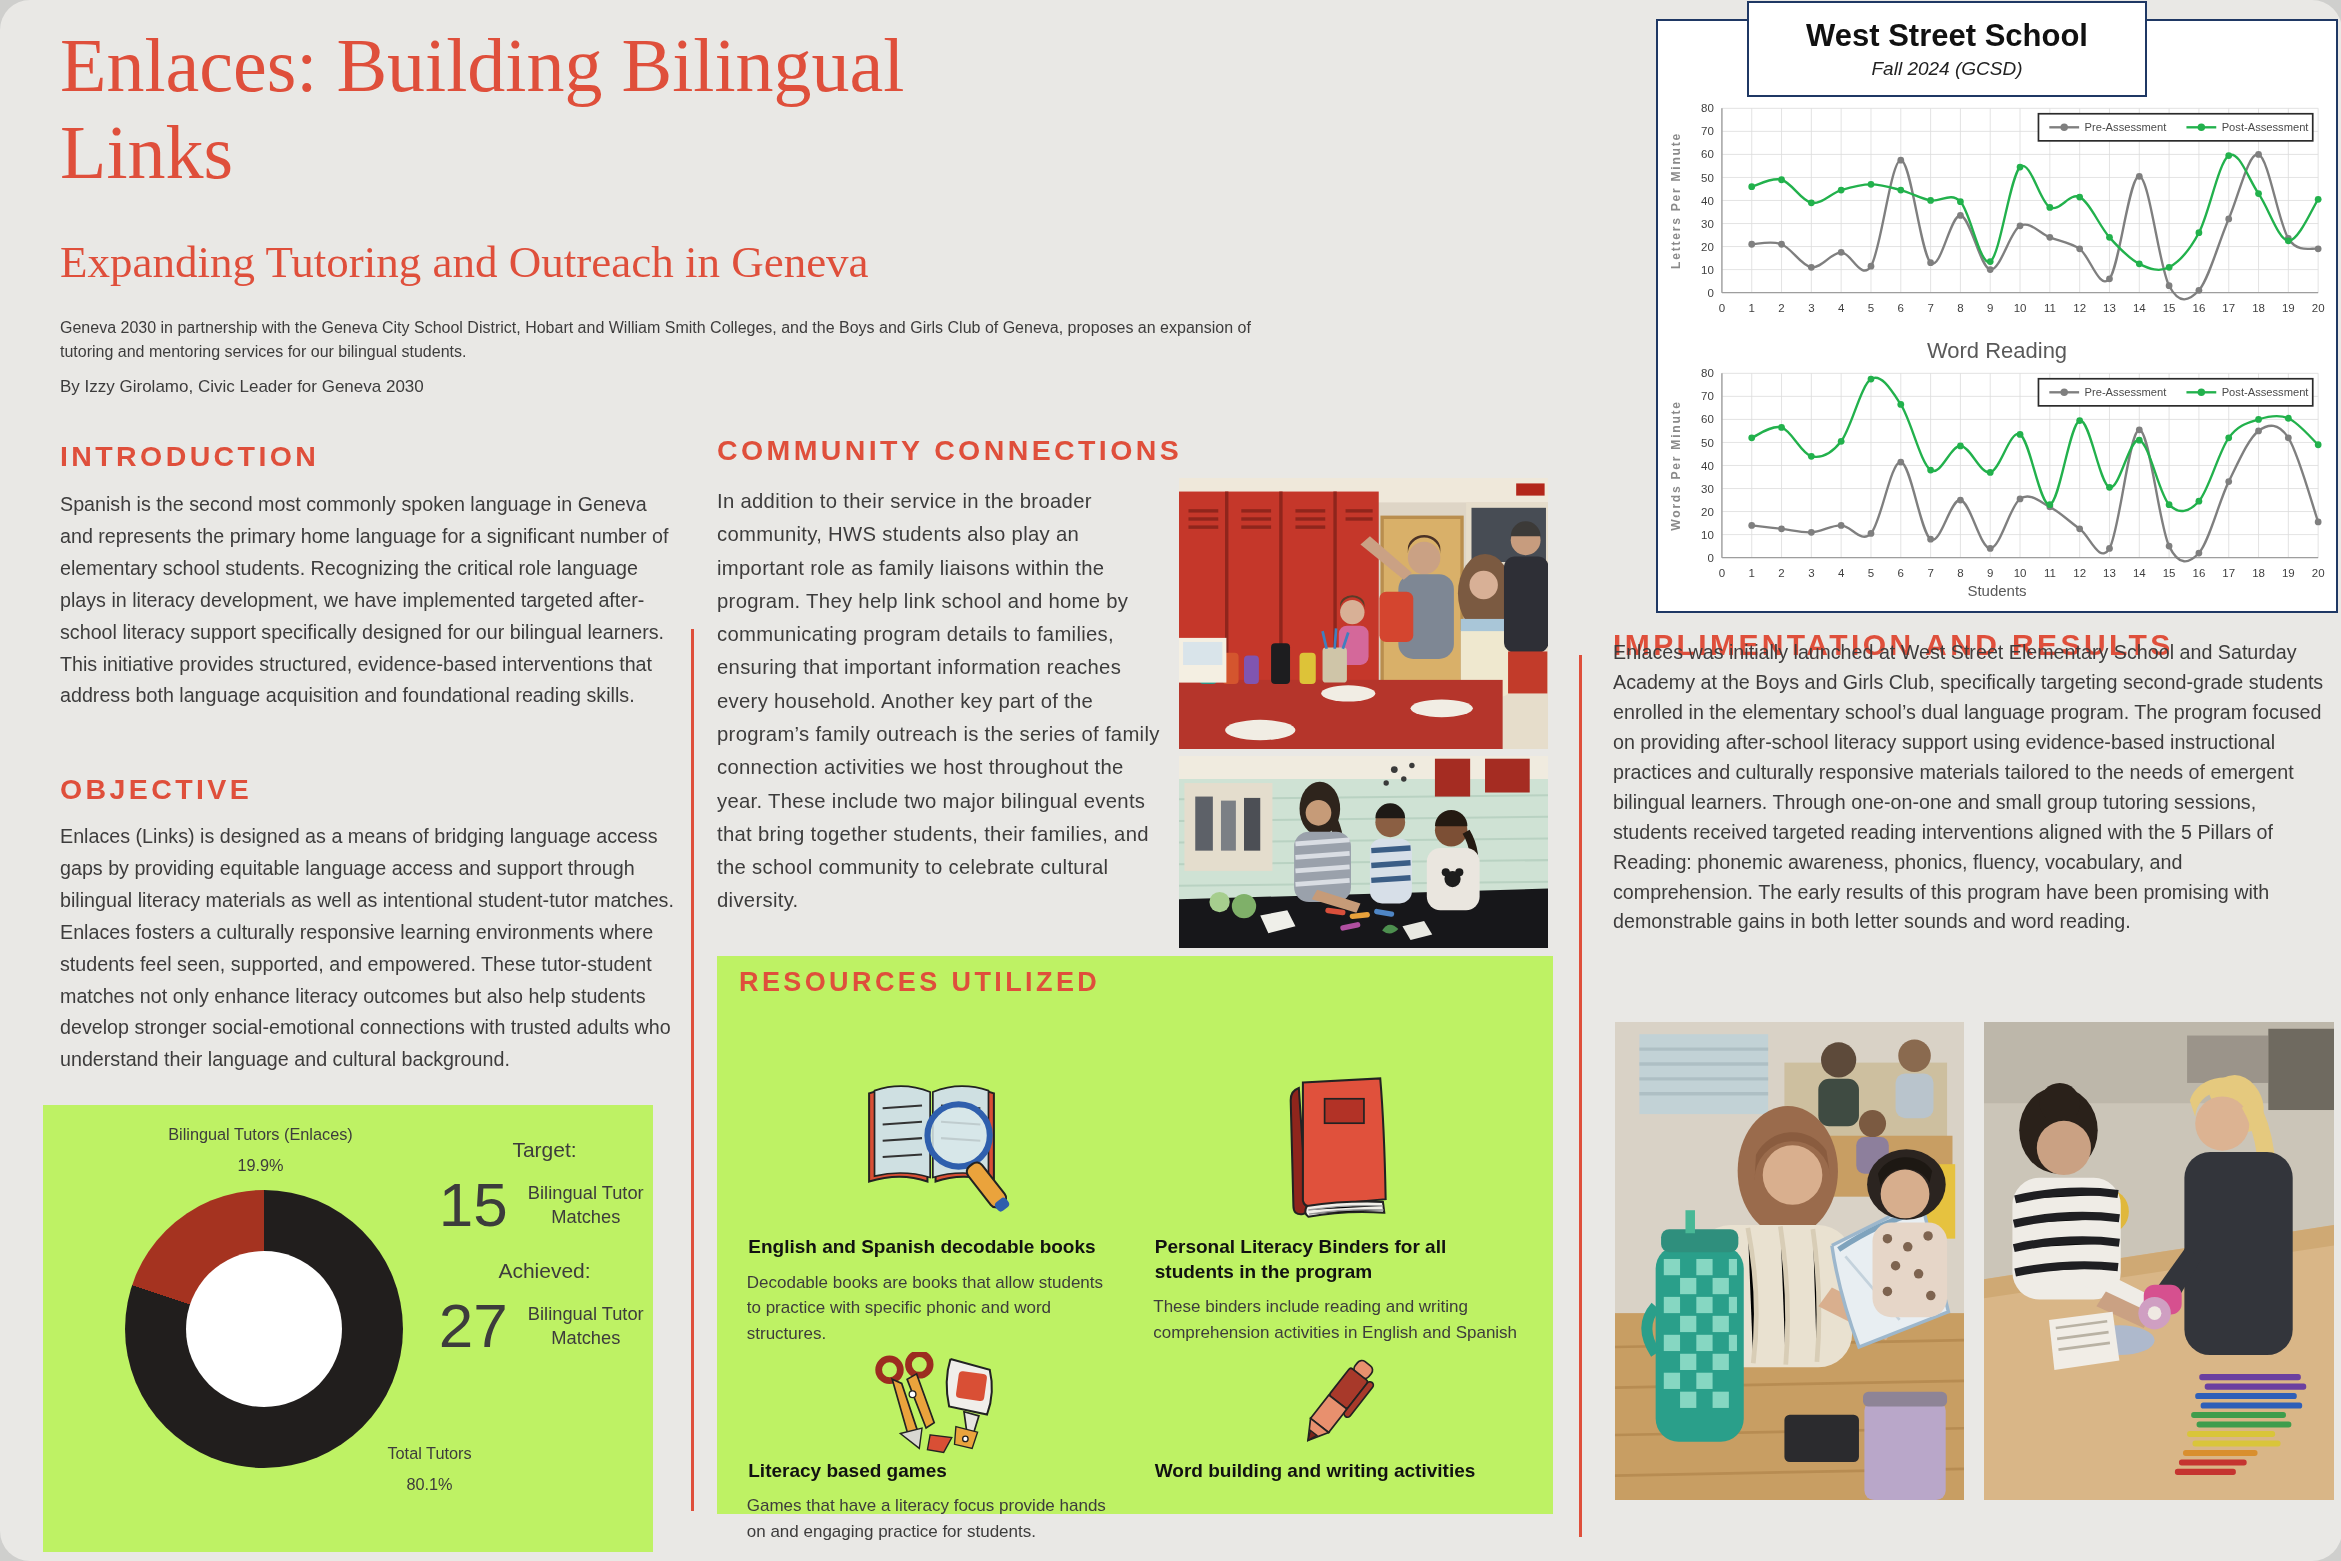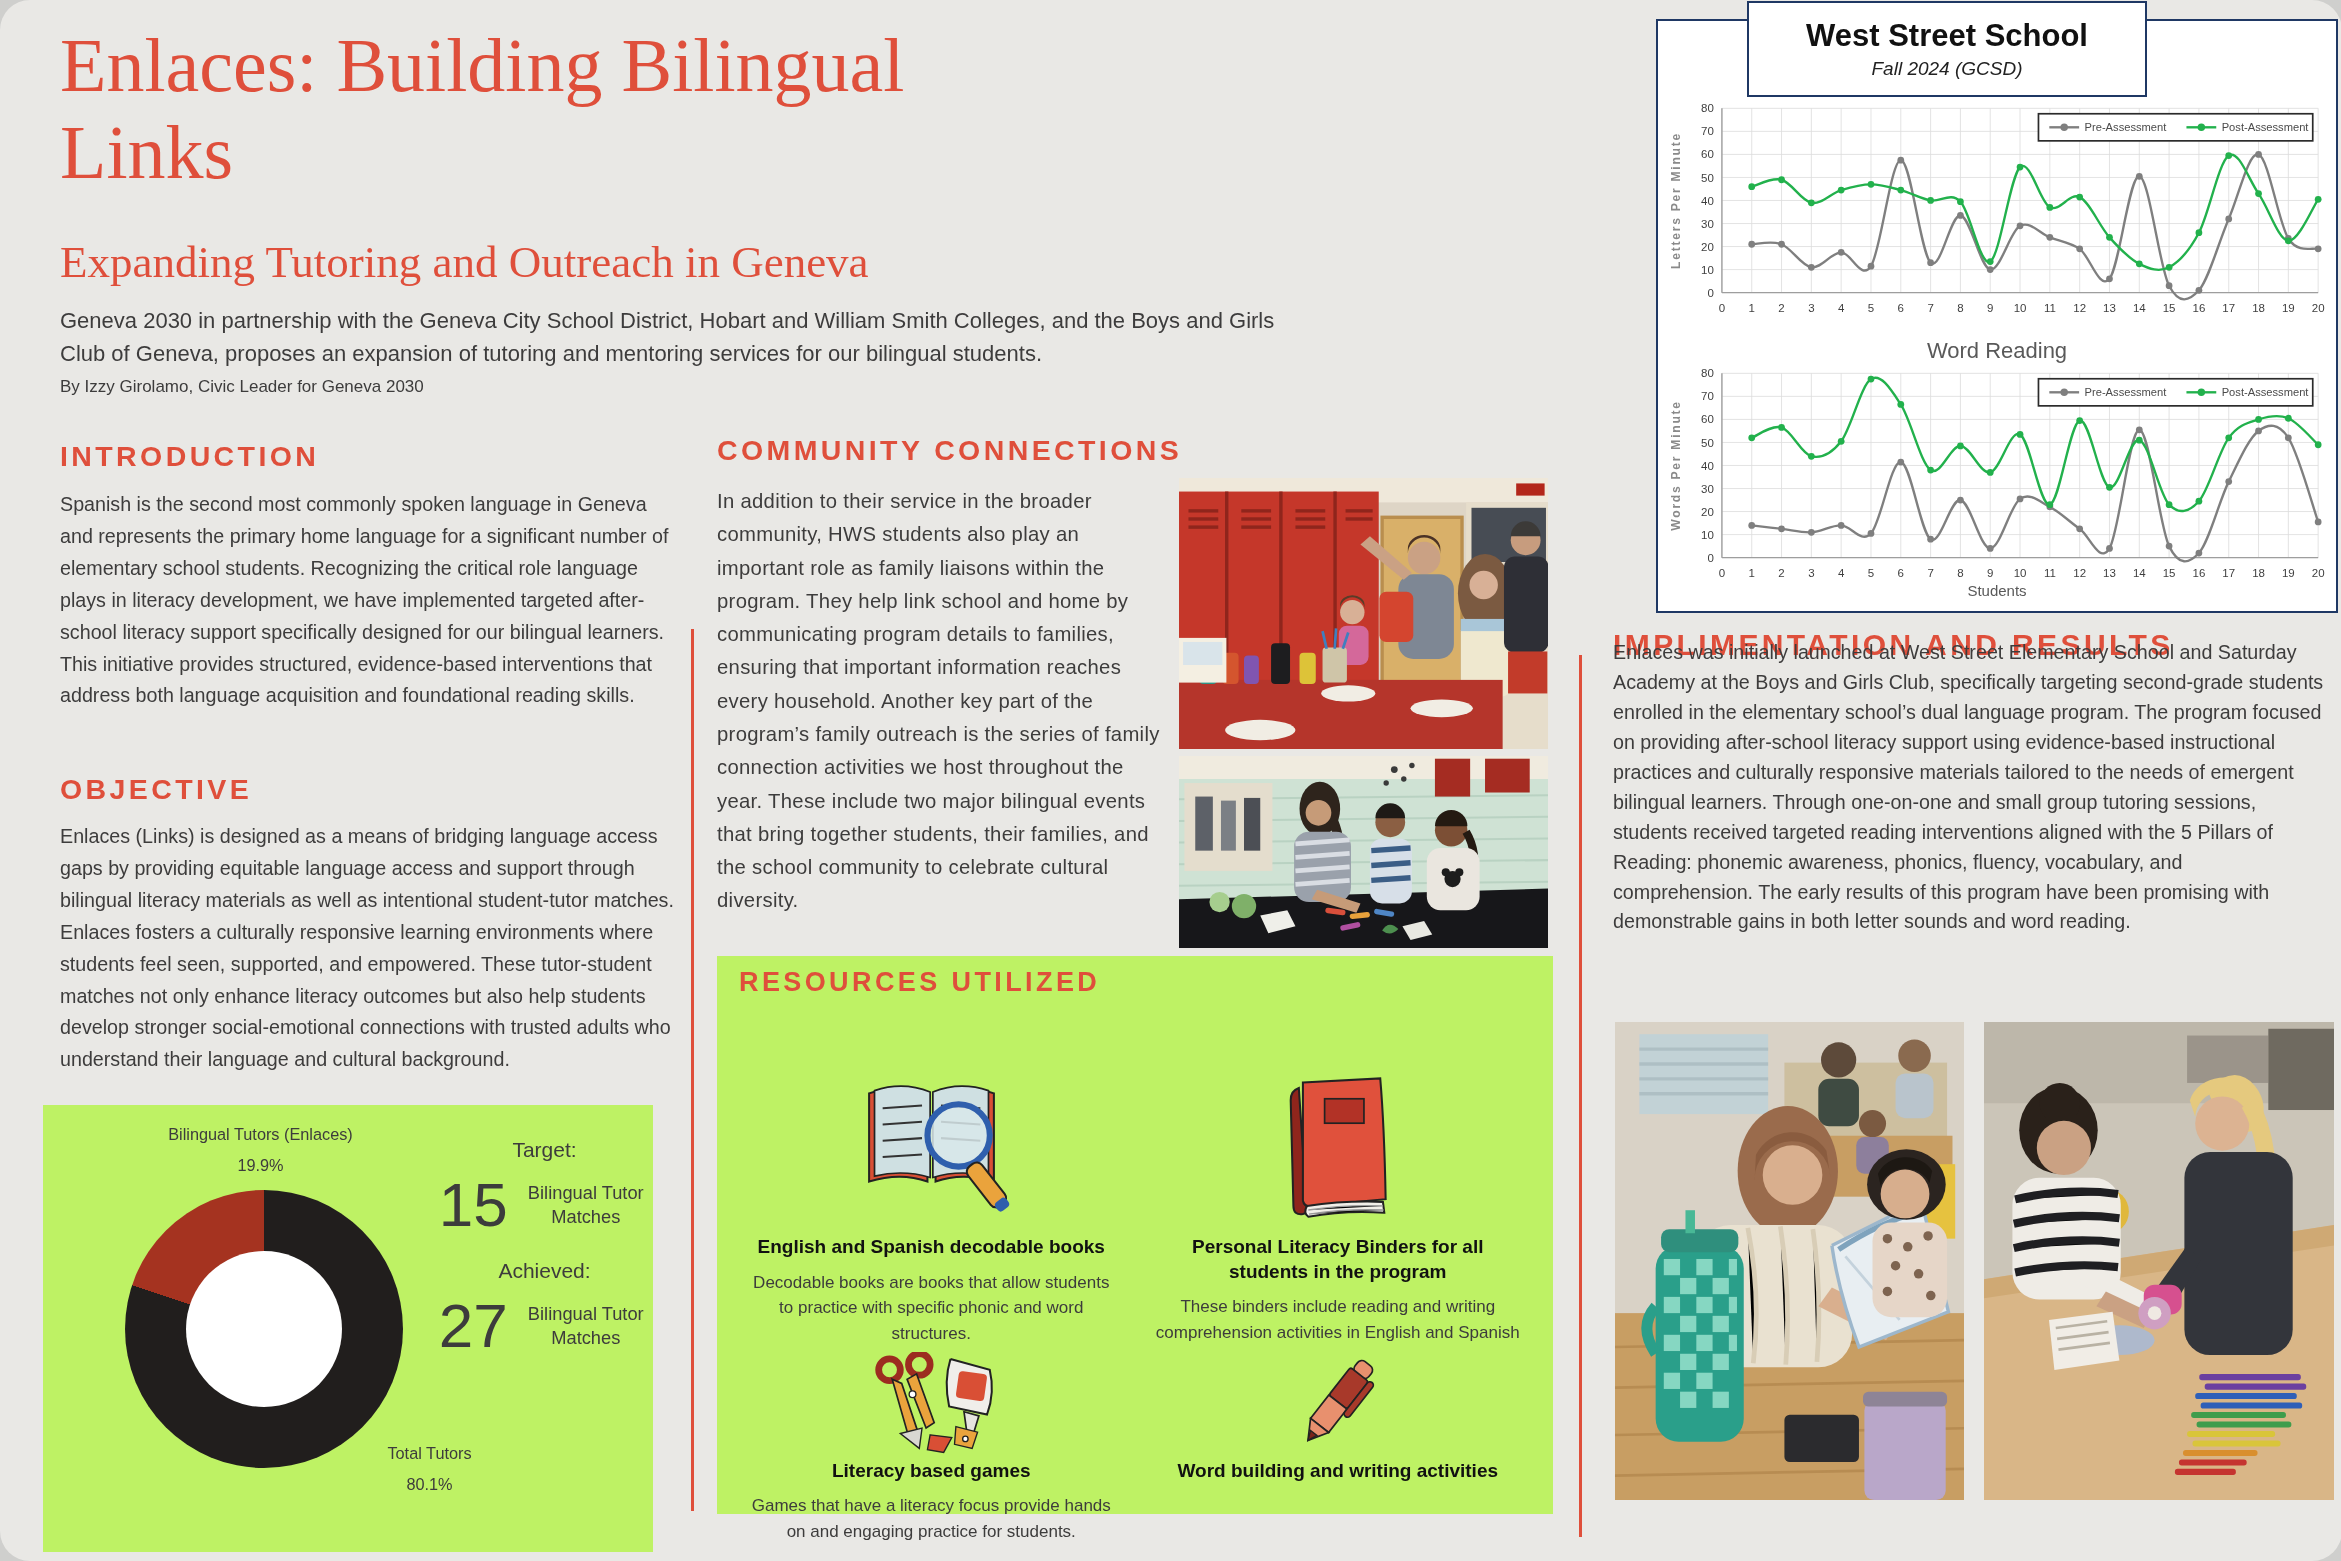--- a/index.html
+++ b/index.html
@@ -12,21 +12,21 @@
   .poster{
     position:relative;width:2342px;height:1561px;background:var(--bg);
     font-family:"Liberation Sans", sans-serif;color:var(--ink);overflow:hidden;border-radius:30px;
   }
   .abs{position:absolute;}
   
   .title-line{font-family:"Liberation Serif", serif;color:var(--red);font-size:76px;line-height:1.0;font-weight:500;}
   .t1{left:60px;top:27px;}
   .t2{left:60px;top:114px;}
   .subtitle{left:60px;top:236px;font-family:"Liberation Serif", serif;color:var(--red);font-size:45px;}
-  .lede{left:60px;top:304px;width:1220px;font-size:22px;line-height:1.5;}
+  .lede{left:60px;top:316px;width:1220px;font-size:16px;line-height:1.5;}
   .byline{left:60px;top:377px;font-size:17px;}
   .sec-h{color:var(--red);font-weight:bold;font-size:28.5px;letter-spacing:3.4px;}
   .intro-h{left:60px;top:440px;}
   .intro-p{left:60px;top:489px;width:613px;font-size:19.7px;line-height:1.62;}
   .obj-h{left:60px;top:773px;}
   .obj-p{left:60px;top:821px;width:620px;font-size:19.7px;line-height:1.62;}
   .card{background:#bef264;}
   .donut-card{left:43px;top:1105px;width:610px;height:447px;}
   .donut-card .slice-label{position:absolute;text-align:center;font-size:16.3px;line-height:1.9;}
   .lab1{left:75px;top:13.6px;width:285px;}
@@ -46,21 +46,21 @@
   .comm-h{left:717px;top:434px;}
   .comm-p{left:717px;top:485px;width:444px;font-size:20.3px;line-height:1.64;letter-spacing:0.3px;}
   .photo{position:absolute;overflow:hidden;}
   .photo svg{display:block;width:100%;height:100%;}
   .photo1{left:1179px;top:478px;width:369px;height:271px;}
   .photo2{left:1179px;top:756px;width:369px;height:192px;}
   .res-card{left:717px;top:956px;width:836px;height:558px;}
   .res-h{position:absolute;left:22px;top:11px;color:var(--red);font-weight:bold;font-size:27px;letter-spacing:3.4px;}
   .res-intro{position:absolute;left:23px;top:56px;width:732px;font-size:17.6px;line-height:1.55;}
   .res-grid{position:absolute;left:11px;top:114px;width:813px;display:grid;grid-template-columns:1fr 1fr;row-gap:5.4px;}
-  .res-cell{display:flex;flex-direction:column;align-items:center;text-align:center;}
+  .res-cell{display:flex;flex-direction:column;align-items:center;text-align:left;}
   .res-icon-tall{height:161px;display:flex;align-items:center;justify-content:center;}
   .res-icon-short{height:103px;display:flex;align-items:center;justify-content:center;}
   .res-title{font-size:19px;font-weight:bold;color:#111;width:366px;line-height:1.3;margin-top:4.1px;}
   .res-body{font-size:17px;line-height:1.5;width:369px;margin-top:10px;}
   
   .chart-panel{left:1656px;top:19px;width:678px;height:590px;background:#fff;border:2px solid var(--navy);}
   .chart-titlebox{left:1747px;top:1.4px;width:396px;height:92px;background:#fff;border:2px solid var(--navy);z-index:3;
     display:flex;flex-direction:column;align-items:center;justify-content:center;}
   .school{font-size:31px;font-weight:bold;color:#111;}
   .term{font-size:19px;font-style:italic;color:#222;margin-top:4.1px;}

